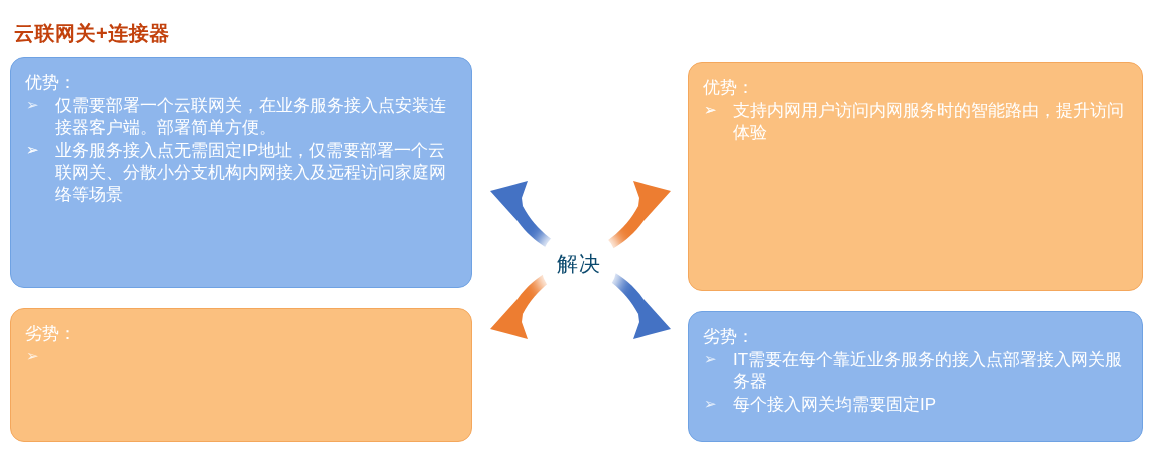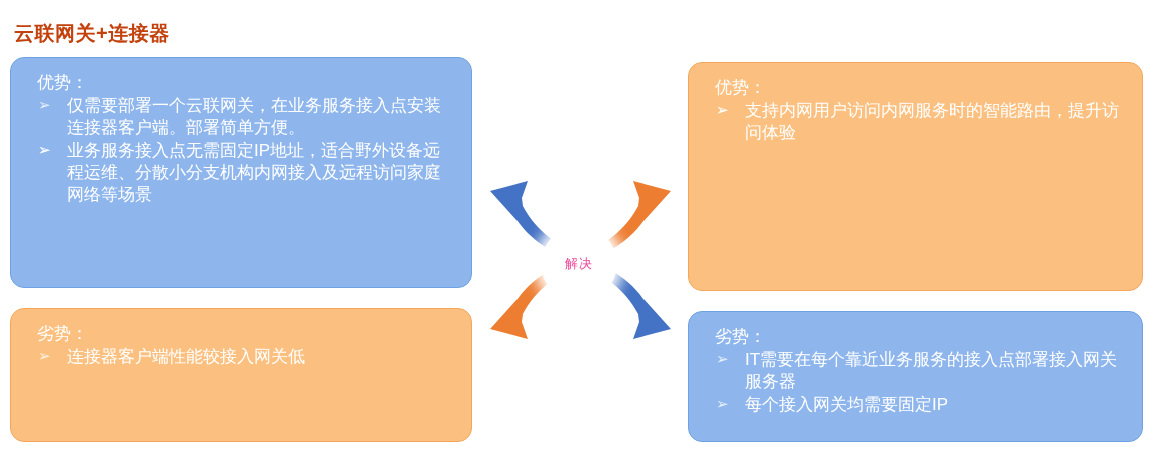--- a/index.html
+++ b/index.html
@@ -33,21 +33,21 @@
     white-space: nowrap;
   }
   #title-left  { left: 14px;  top: 20px; }
   #title-right { left: 692px; top: 20px; }
 
   
   .panel {
     position: absolute;
     border-radius: 14px;
     box-sizing: border-box;
-    padding: 14px 14px 10px 19px;
+    padding: 14px 14px 10px 7px;
     color: #ffffff;
   }
   .panel.blue {
     background: #8EB6EC;
     border: 1.5px solid #6FA2E3;
   }
   .panel.orange {
     background: #FBC07F;
     border: 1.5px solid #F4A75C;
   }
@@ -101,22 +101,22 @@
     width: 76px;
     height: 76px;
     border-radius: 50%;
     background: #ffffff;
     box-shadow: 0 0 14px 7px rgba(255,255,255,0.95);
     display: flex;
     align-items: center;
     justify-content: center;
   }
   #hub-label {
-    font-size: 13px;
-    color: #ec4899;
+    font-size: 21px;
+    color: #0c4a6e;
     letter-spacing: 1px;
     white-space: nowrap;
   }
 </style>
 </head>
 <body>
 
 <div class="stage">
 
   <div class="col-title" id="title-left">云联网关+连接器</div>
@@ -127,31 +127,30 @@
     <ul class="bullets">
       <li>
         <span class="marker">➢</span>
         <span>仅需要部署一个云联网关，在业务服务接入点安装连接器客户端。部署简单方便。</span>
       </li>
       <li>
         <span class="marker">➢</span>
       </li>
       <li>
         <span class="marker">➢</span>
-        <span>业务服务接入点无需固定IP地址，适合野外设备远程运维、分散小分支机构内网接入及远程访问家庭网络等场景</span>
+        <span>业务服务接入点无需固定IP地址，仅需要部署一个云联网关、分散小分支机构内网接入及远程访问家庭网络等场景</span>
       </li>
     </ul>
   </div>
 
   <div class="panel orange" id="panel-left-con">
     <div class="panel-label">劣势：</div>
     <ul class="bullets">
       <li>
         <span class="marker">➢</span>
-        <span>连接器客户端性能较接入网关低</span>
       </li>
     </ul>
   </div>
 
   <div class="panel orange" id="panel-right-pro">
     <div class="panel-label">优势：</div>
     <ul class="bullets">
       <li>
         <span class="marker">➢</span>
       </li>

